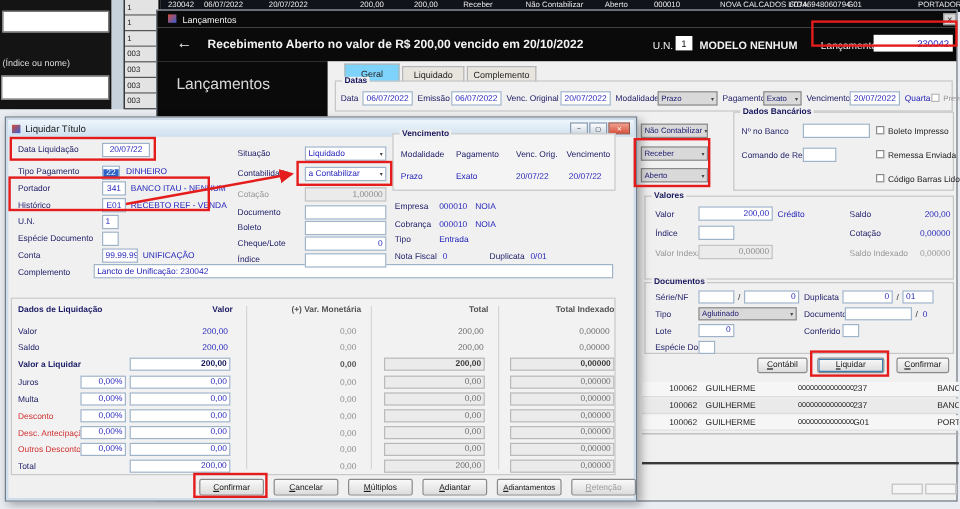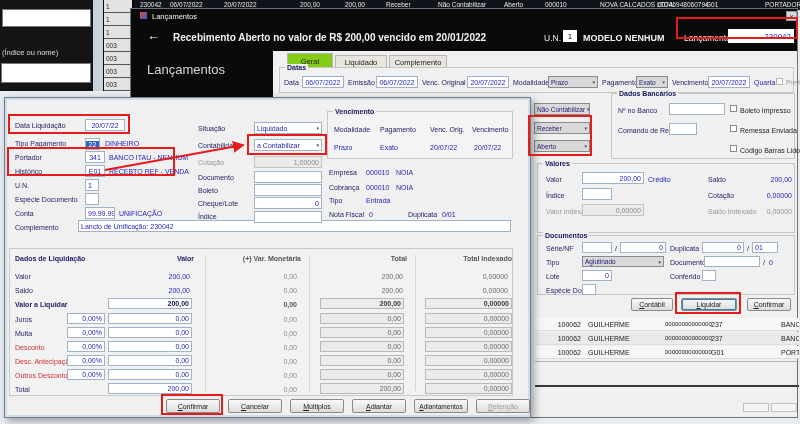--- a/index.html
+++ b/index.html
@@ -27,21 +27,21 @@
          background:linear-gradient(#f9f9f9,#dcdcdc); border:1px solid #8a8a8a; border-radius:2px; white-space:nowrap; }
   .btn span { display:block; text-align:center; width:100%; }
   .btn span::first-letter { text-decoration:underline; }
   .btn.focus { box-shadow:0 0 0 1px #3c7fb1 inset; }
   .btn.disabled span { color:#9c9c9c; }
   .ann { position:absolute; border:2px solid #e51c1c; z-index:70; pointer-events:none; }
   .dark { background:#0a0a0a; }
   .wtxt { color:#f2f2f2; }
   .tab { position:absolute; font-size:7.5px; display:flex; align-items:center; justify-content:center;
          border:1px solid #b5b5b5; border-bottom:none; background:#e8e5de; color:#222; }
-  .tab.active { background:#84cc16; }
+  .tab.active { background:#7dd3fc; }
   .cell { position:absolute; font-size:7px; color:#222; white-space:nowrap; }
   .grow { position:absolute; left:0; right:0; height:12px; }
   .glab { position:absolute; left:5px; top:1px; font-size:7px; color:#1c1c66; white-space:nowrap; }
   .gtxt { position:absolute; top:1px; font-size:7px; text-align:right; white-space:nowrap; }
   .gbox { position:absolute; top:-2px; height:11px; border:1px solid #b9b9b9; background:#ebebeb;
           font-size:7px; display:flex; align-items:center; justify-content:flex-end; padding:0 2px; }
   .gbox.white { background:#fff; border-color:#9fb3c8; }
   .r-bold .gtxt, .r-bold .gbox, .r-bold .glab { font-weight:bold; }
   .vsep { position:absolute; width:1px; background:#d5d5d5; }
   .rowhdr { position:absolute; left:1px; right:2px; background:#e3e3e3; color:#222; font-size:6.5px;
@@ -88,21 +88,21 @@
     <span class="abs" style="left:9px;top:3px;width:7px;height:7px;background:linear-gradient(135deg,#d34e3a,#3a5fd3);"></span>
     <span class="abs wtxt" style="left:21px;top:3px;font-size:7.5px;">Lançamentos</span>
     <span class="abs" style="left:655px;top:2px;width:11px;height:10px;background:#d8d8d8;border:1px solid #999;color:#333;font-size:6px;display:flex;align-items:center;justify-content:center;">
         <span>✕</span>
       </span>
   </div>
 
   <div class="abs dark" style="left:0;top:14px;width:666px;height:28px;"></div>
   <div class="abs dark" style="left:0;top:42px;width:142px;height:47px;"></div>
   <span class="abs wtxt" style="left:16px;top:19px;font-size:13px;z-index:2;">←</span>
-  <span class="abs wtxt" style="left:42px;top:23px;font-size:10px;font-weight:bold;z-index:2;">Recebimento Aberto no valor de R$ 200,00 vencido em 20/01/2022</span>
+  <span class="abs wtxt" style="left:42px;top:23px;font-size:10px;font-weight:bold;z-index:2;">Recebimento Aberto no valor de R$ 200,00 vencido em 20/10/2022</span>
   <span class="abs wtxt" style="left:413px;top:24px;font-size:8.5px;z-index:2;">U.N.</span>
   <span class="abs" style="left:432px;top:21px;width:14px;height:12px;background:#fff;color:#111;font-size:8px;display:flex;align-items:center;justify-content:center;z-index:2;">1</span>
   <span class="abs wtxt" style="left:452px;top:24px;font-size:9px;font-weight:bold;z-index:2;">MODELO NENHUM</span>
   <span class="abs wtxt" style="left:553px;top:24px;font-size:8.5px;z-index:2;">Lançamento</span>
   <span class="abs" style="left:597px;top:20px;width:66px;height:14px;background:#fff;color:#2424bb;font-size:8px;display:flex;align-items:center;justify-content:flex-end;padding:0 3px;z-index:2;">230042</span>
 
   <span class="abs" style="left:16px;top:53px;font-size:13px;color:#d8d8d8;z-index:2;">Lançamentos</span>
 
   <div class="tab active" style="left:156px;top:44px;width:46px;height:15px;">
       <span>Geral</span>
@@ -244,20 +244,34 @@
     </div>
   </div>
   <div class="abs" style="left:404px;top:352px;width:264px;height:1px;background:#b5b5b5;"></div>
   <div class="abs" style="left:404px;top:376px;width:264px;height:2px;background:#3a3a3a;"></div>
   <div class="abs" style="left:612px;top:394px;width:26px;height:9px;border:1px solid #c0c0c0;background:#f4f4f4;"></div>
   <div class="abs" style="left:640px;top:394px;width:26px;height:9px;border:1px solid #c0c0c0;background:#f4f4f4;"></div>
 </div>
 
 <div class="abs" style="left:4px;top:97px;width:527px;height:321px;background:#f0f0f0;border:1px solid #707e8c;box-shadow:inset 0 0 0 2px #cfdce9, 3px 3px 8px rgba(0,0,0,0.35);z-index:40;">
 
+  <div class="abs" style="left:2px;top:2px;width:521px;height:14px;background:linear-gradient(#eef5fc,#cfe0ef);display:flex;align-items:center;padding:0 3px;">
+    <span style="width:7px;height:7px;background:linear-gradient(135deg,#d34e3a,#3a5fd3);margin-right:4px;"></span>
+    <span style="font-size:8px;color:#1a1a1a;">Liquidar Título</span>
+    <span style="flex:1"></span>
+    <span style="width:15px;height:10px;border:1px solid #8a9cb0;background:linear-gradient(#fdfdfd,#cfd9e4);font-size:5px;display:flex;align-items:center;justify-content:center;margin-left:1px;">
+        <span>–</span>
+      </span>
+    <span style="width:15px;height:10px;border:1px solid #8a9cb0;background:linear-gradient(#fdfdfd,#cfd9e4);font-size:5px;display:flex;align-items:center;justify-content:center;margin-left:1px;">
+        <span>▢</span>
+      </span>
+    <span style="width:18px;height:10px;border:1px solid #9c4a3a;background:linear-gradient(#f2a08e,#d6533d);color:#fff;font-size:5px;display:flex;align-items:center;justify-content:center;margin-left:1px;">
+        <span>✕</span>
+      </span>
+  </div>
 
   <span class="lab" style="left:10px;top:24px;">Data Liquidação</span>
   <div class="inp c" style="left:80px;top:21px;width:40px;height:12px;">20/07/22</div>
   <span class="lab" style="left:10px;top:42px;">Tipo Pagamento</span>
   <div class="inp" style="left:80px;top:40px;width:15px;height:12px;padding:0;">
       <span style="background:#2e64c8;color:#fff;width:100%;text-align:center;">22</span>
     </div>
   <span class="lab navy" style="left:100px;top:42px;color:#2424bb;">DINHEIRO</span>
   <span class="lab" style="left:10px;top:56px;">Portador</span>
   <div class="inp c" style="left:80px;top:53px;width:20px;height:12px;">341</div>

